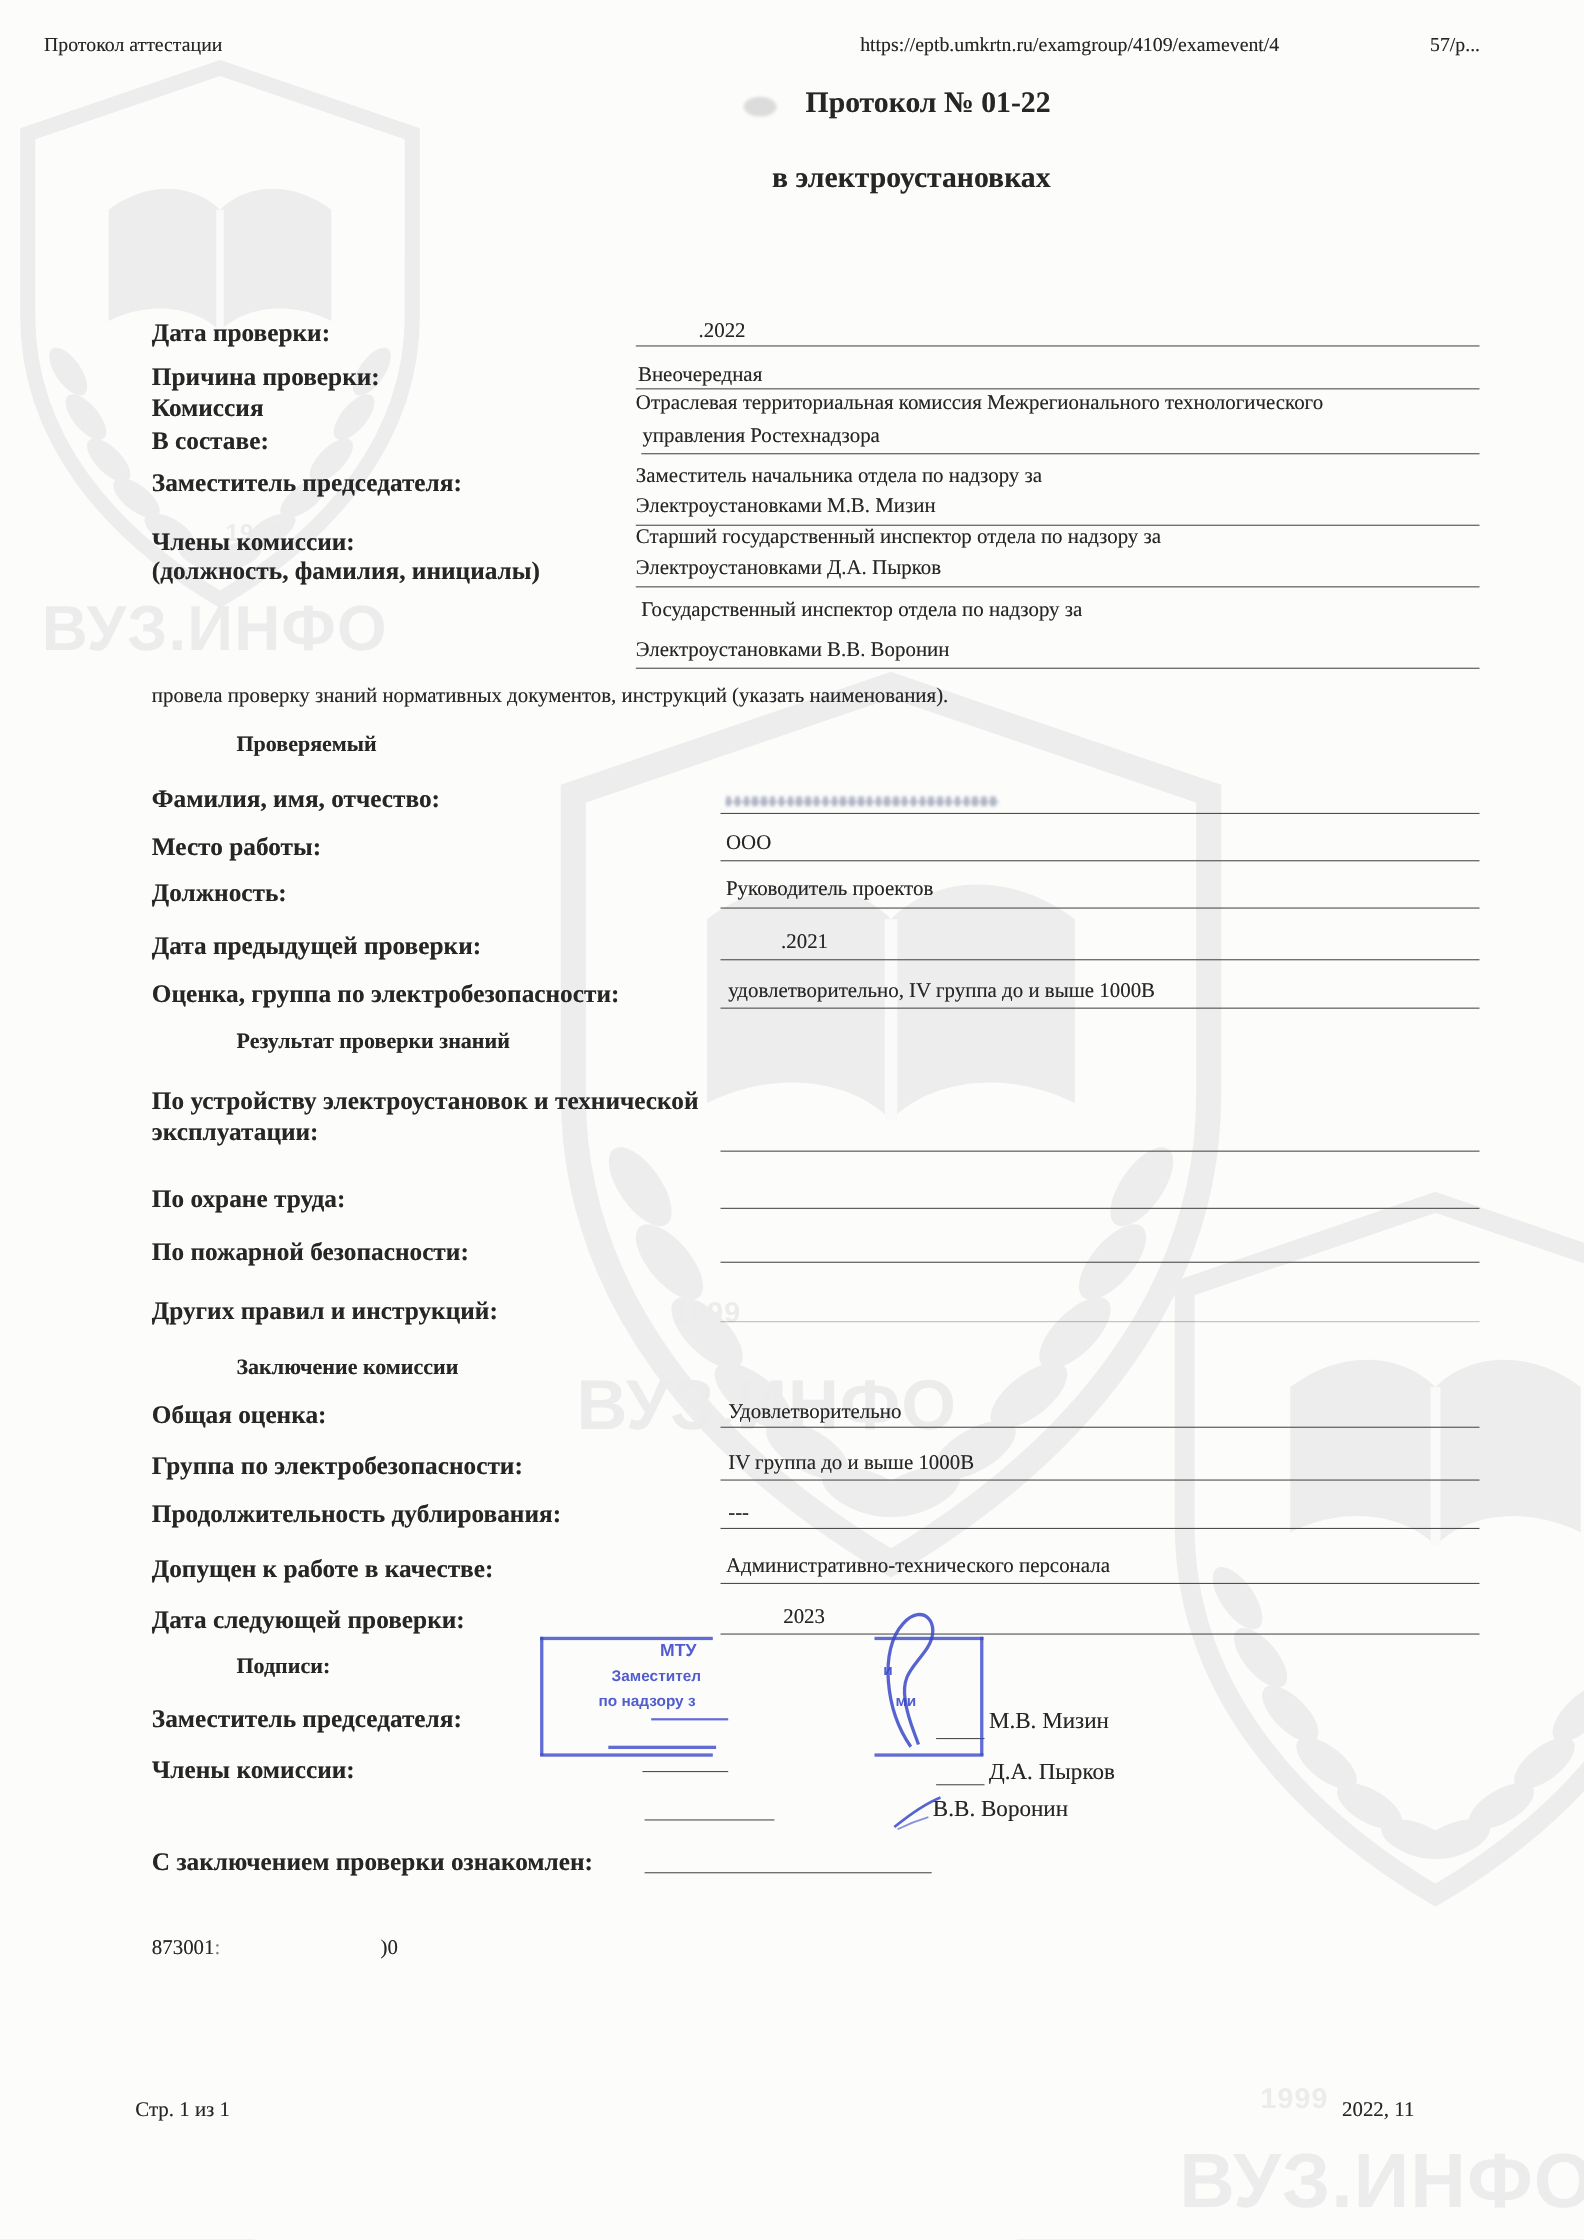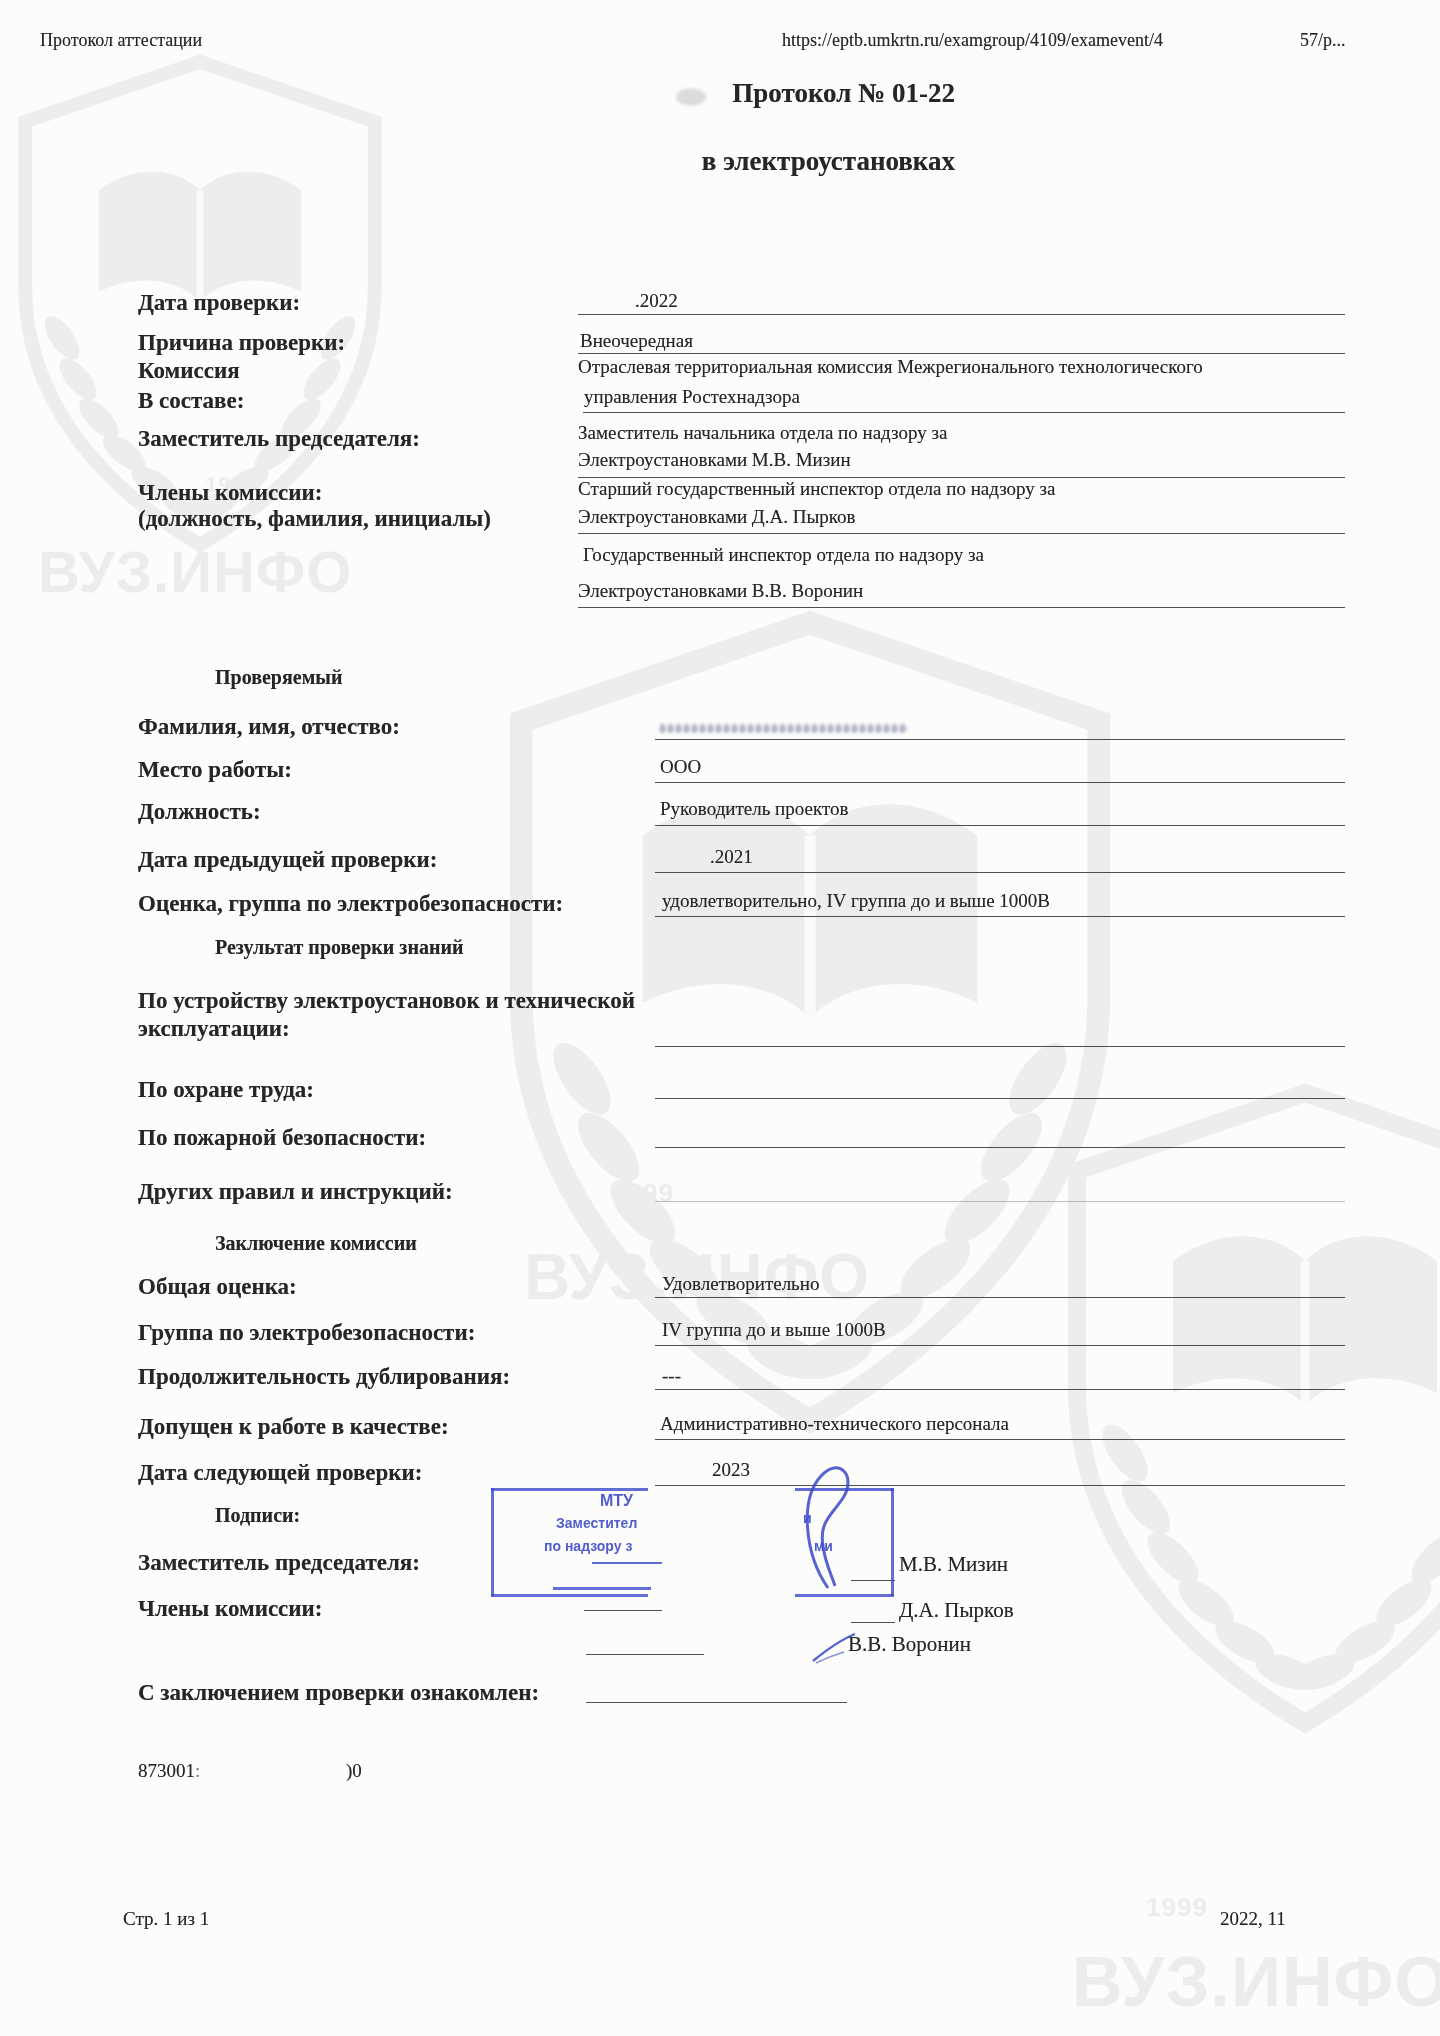--- a/index.html
+++ b/index.html
@@ -97,20 +97,21 @@
   <div class="abs txt lbl" style="left:138px;top:480px">Члены комиссии:</div>
   <div class="abs txt lbl" style="left:138px;top:506px">(должность, фамилия, инициалы)</div>
   <div class="abs txt val" style="left:578px;top:478px">Старший государственный инспектор отдела по надзору за</div>
   <div class="abs txt val" style="left:578px;top:506px">Электроустановками Д.А. Пырков</div>
   <div class="abs hl" style="left:578px;top:533px;width:767px"></div>
 
   <div class="abs txt val" style="left:583px;top:544px">Государственный инспектор отдела по надзору за</div>
   <div class="abs txt val" style="left:578px;top:580px">Электроустановками В.В. Воронин</div>
   <div class="abs hl" style="left:578px;top:607px;width:767px"></div>
 
+  <div class="abs txt" style="left:138px;top:622px">провела проверку знаний нормативных документов, инструкций (указать наименования).</div>
 
   <div class="abs txt heading" style="left:215px;top:666px">Проверяемый</div>
 
   <div class="abs txt lbl" style="left:138px;top:714px">Фамилия, имя, отчество:</div>
   <div class="abs smudge" style="left:660px;top:724px;width:248px;height:9px;background:repeating-linear-gradient(90deg,#9aa0b5 0 5px,rgba(154,160,181,0) 5px 8px)"></div>
   <div class="abs smudge" style="left:660px;top:728px;width:248px;height:2px;background:#a7abbd"></div>
   <div class="abs hl" style="left:655px;top:739px;width:690px"></div>
 
   <div class="abs txt lbl" style="left:138px;top:757px">Место работы:</div>
   <div class="abs txt val" style="left:660px;top:756px">ООО</div>

